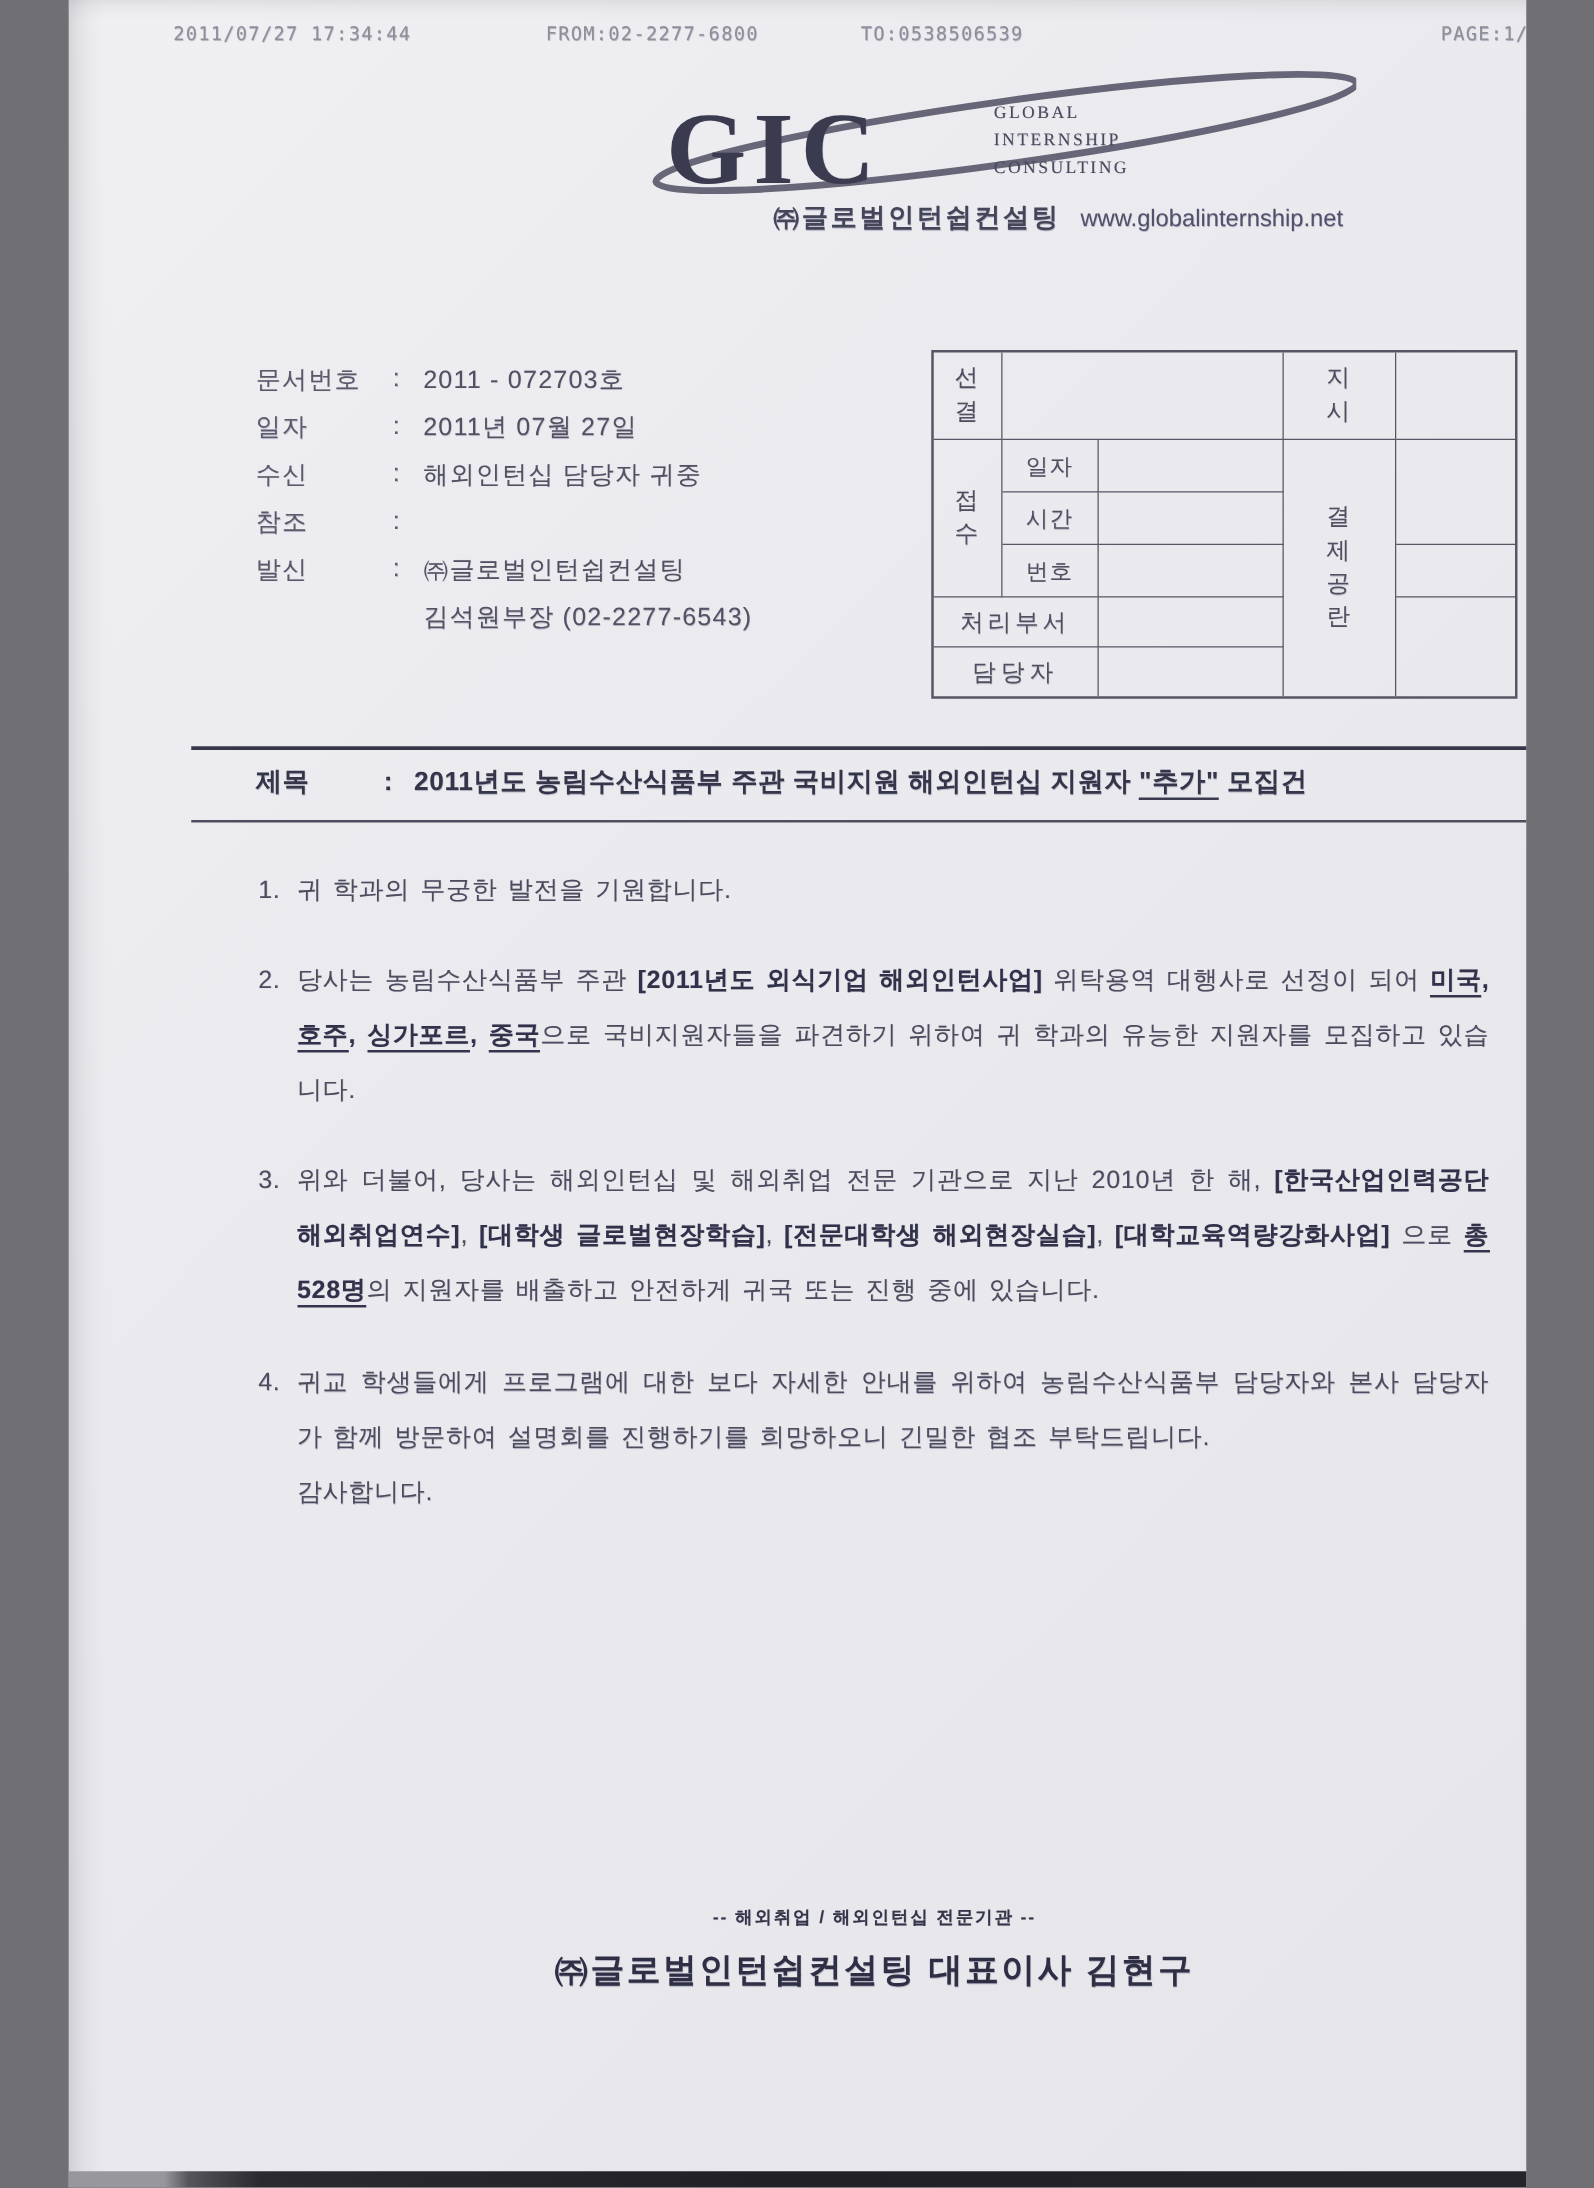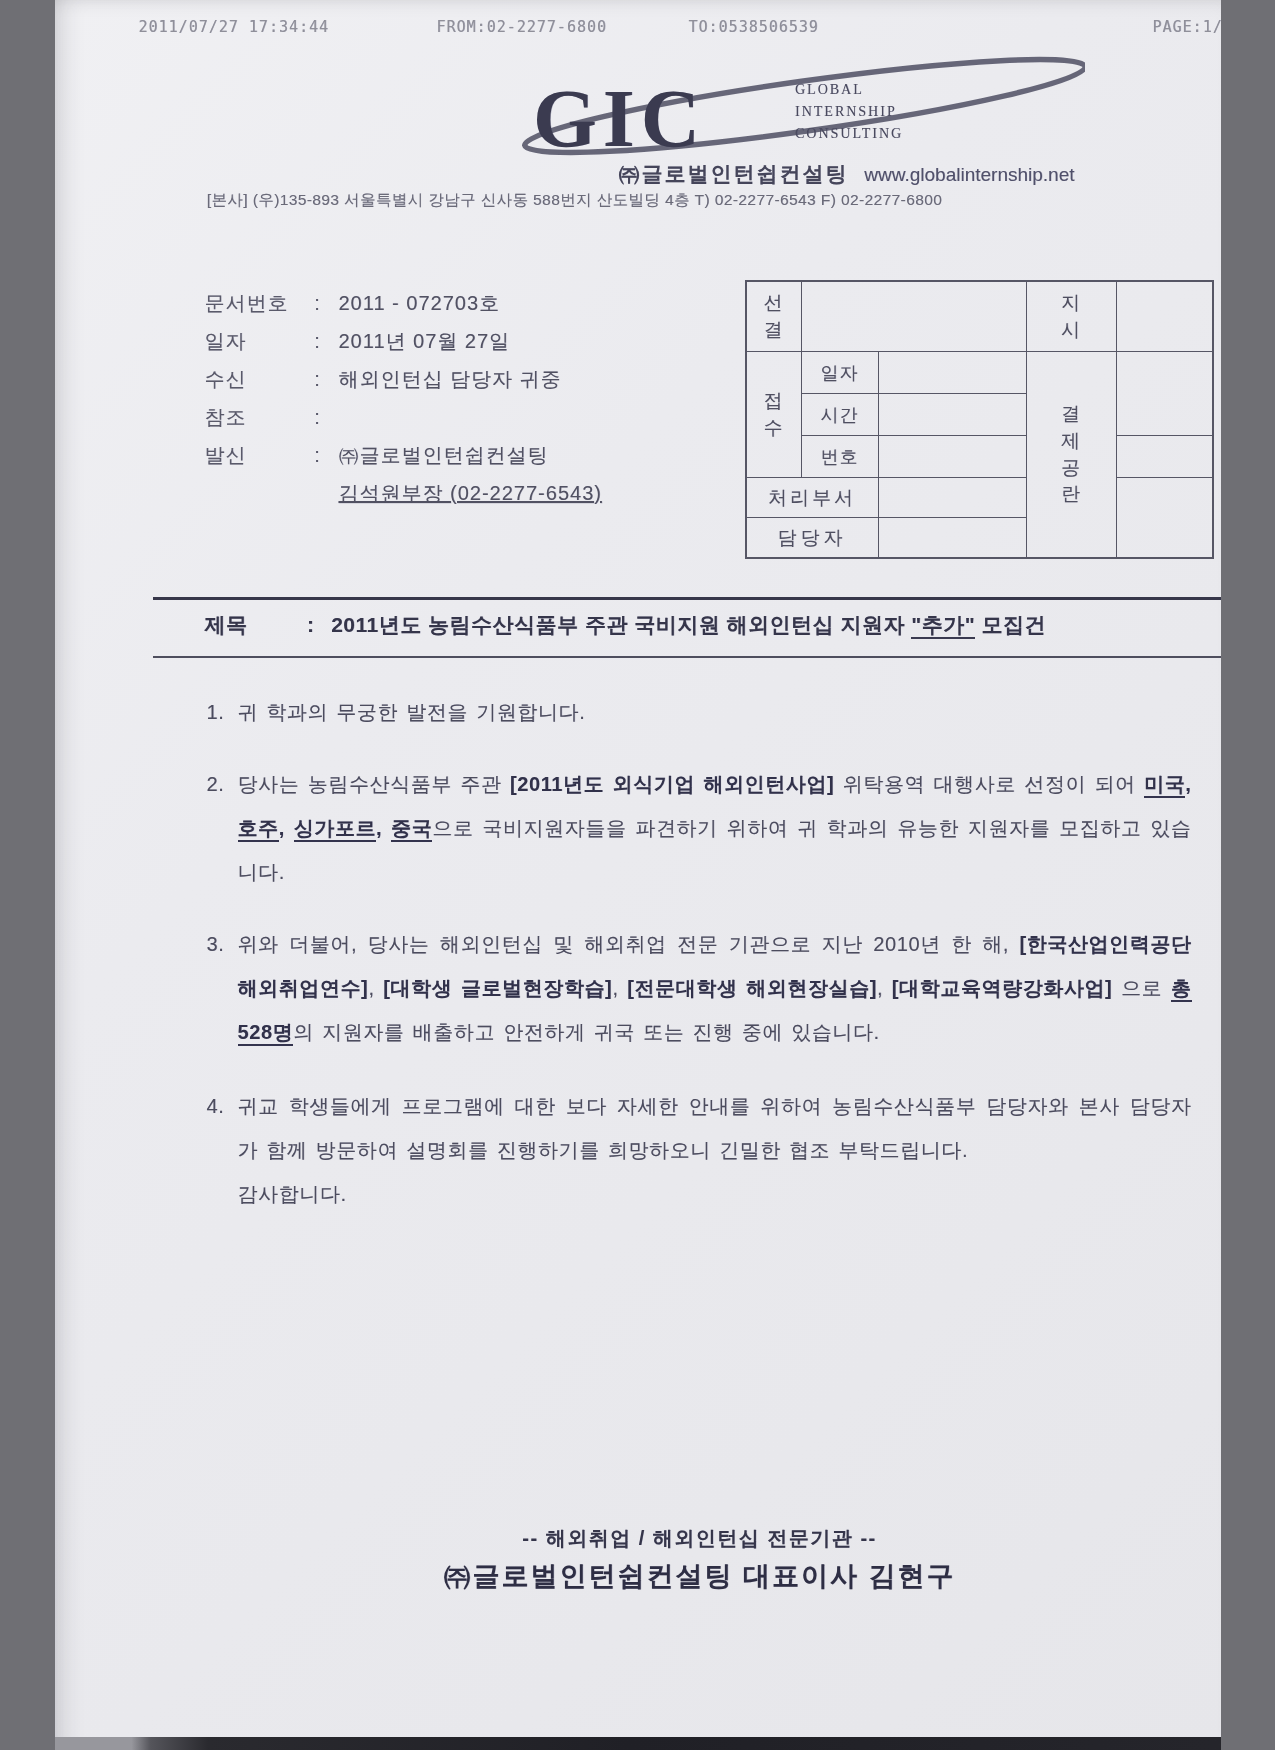--- a/index.html
+++ b/index.html
@@ -30,21 +30,21 @@
   .company-line .web{font-weight:normal;margin-left:10px;font-size:19px;color:#50506a;}
   .address-line{position:absolute;left:0;top:190px;width:1040px;text-align:center;font-size:15.5px;letter-spacing:.4px;color:#6a6a78;}
 
   
   .doc-info{position:absolute;left:150px;top:284px;font-size:20px;letter-spacing:1px;}
   .doc-row{height:38px;display:flex;align-items:center;}
   .doc-label{display:inline-block;width:100px;text-align:justify;text-align-last:justify;color:#5a5a6a;}
   .doc-colon{display:inline-block;width:18px;text-align:center;margin-left:4px;color:#5a5a6a;}
   .doc-value{margin-left:12px;color:#515162;}
   .doc-contact{height:38px;display:flex;align-items:center;}
-  .doc-contact .doc-value{margin-left:134px;text-decoration:underline;}
+  .doc-contact .doc-value{margin-left:134px;}
 
   
   .stamp-table{
     position:absolute;left:690px;top:280px;
     display:grid;
     grid-template-columns:55px 77px 148px 90px 95px;
     grid-template-rows:70px 42px 42px 42px 40px 39px;
     border:2px solid #565665;
   }
   .cell{
@@ -73,21 +73,21 @@
   .b{font-weight:bold;color:#31314a;}
   .bu{font-weight:bold;color:#31314a;border-bottom:2.2px solid #34344e;padding-bottom:1px;}
 
   
   .attachment-line{position:absolute;left:152px;top:1306px;font-size:20px;letter-spacing:.8px;color:#4c4c5e;}
   .att-label{display:inline-block;width:88px;text-align:justify;text-align-last:justify;}
   .att-colon{display:inline-block;width:14px;text-align:center;margin:0 6px 0 4px;}
   .att-end{margin-left:14px;}
 
   
-  .footer-line1{position:absolute;left:70px;top:1525px;width:1150px;text-align:center;font-size:20px;font-weight:bold;letter-spacing:1.5px;color:#35354a;}
+  .footer-line1{position:absolute;left:70px;top:1525px;width:1150px;text-align:center;font-size:14px;font-weight:bold;letter-spacing:1.5px;color:#35354a;}
   .footer-line2{position:absolute;left:70px;top:1558px;width:1150px;text-align:center;font-size:27px;font-weight:bold;letter-spacing:2px;color:#2e2e44;}
 
   
   .scan-strip{
     position:absolute;left:0;bottom:0;width:1275px;height:13px;
     background:linear-gradient(90deg,#97979d 0%,#97979d 6%,#55555b 7.5%,#2a2a2f 12%,#202026 45%,#26262c 100%);
   }
 </style>
 </head>
 <body>
@@ -107,21 +107,20 @@
     <text x="320" y="46" font-family="Liberation Serif, DejaVu Serif, serif" font-size="14" letter-spacing="2" fill="#4a4a5e">GLOBAL</text>
     <text x="320" y="68" font-family="Liberation Serif, DejaVu Serif, serif" font-size="14" letter-spacing="2" fill="#4a4a5e">INTERNSHIP</text>
     <text x="320" y="90" font-family="Liberation Serif, DejaVu Serif, serif" font-size="14" letter-spacing="2" fill="#4a4a5e">CONSULTING</text>
   </svg>
 
   <div class="company-line">
     <span class="co">㈜글로벌인턴쉽컨설팅</span>
     <span class="web">www.globalinternship.net</span>
   </div>
 
-  <div class="address-line">[본사] (우)135-893 서울특별시 강남구 신사동 588번지 산도빌딩 4층 T) 02-2277-6543 F) 02-2277-6800</div>
 
   <div class="doc-info">
     <div class="doc-row">
       <span class="doc-label">문서번호</span>
       <span class="doc-colon">:</span>
       <span class="doc-value">2011 - 072703호</span>
     </div>
     <div class="doc-row">
       <span class="doc-label">일자</span>
       <span class="doc-colon">:</span>

